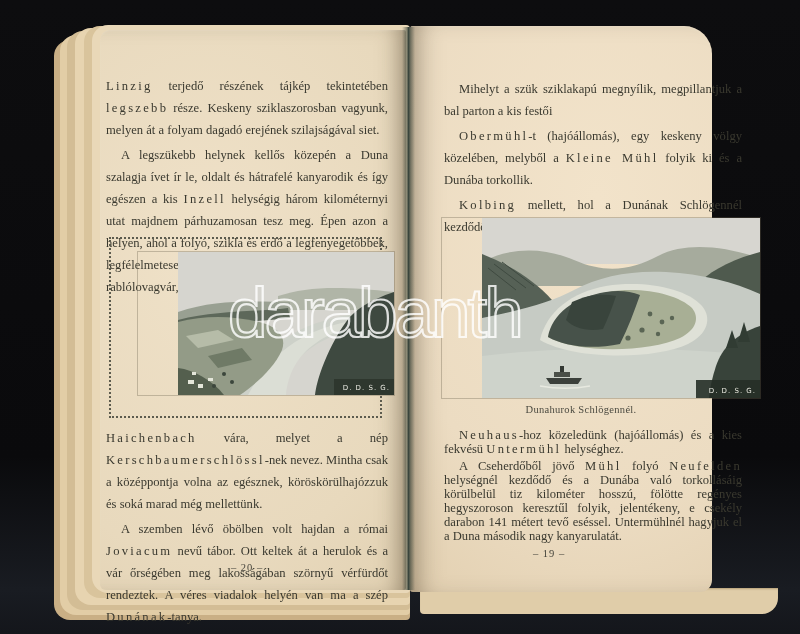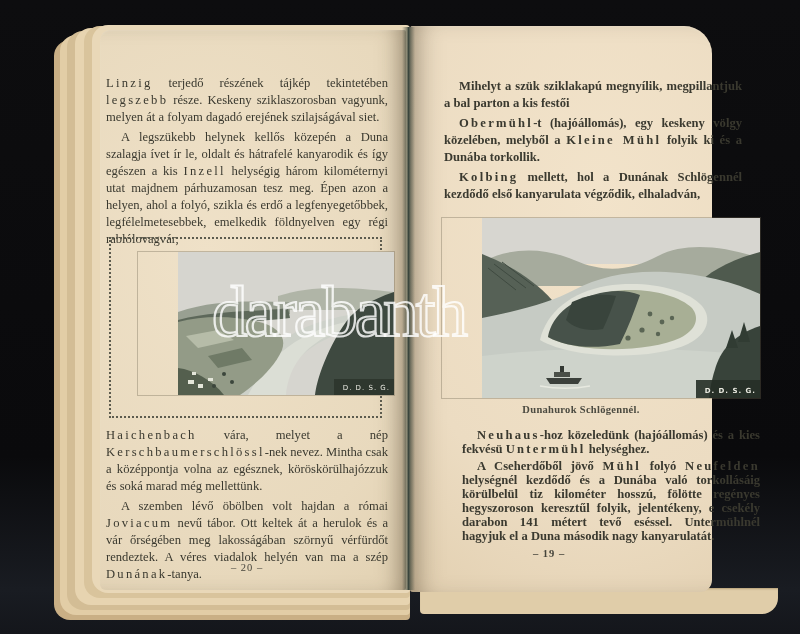--- a/index.html
+++ b/index.html
@@ -30,35 +30,34 @@
     left:100px;top:30px;width:306px;height:560px;
     border-radius:10px 2px 2px 6px;
     background:radial-gradient(130% 100% at 35% 40%, #efe1c8 0%, #e8d9bd 55%, #dccaa8 100%);
     box-shadow:inset -18px 0 22px -12px rgba(70,55,35,.5), inset 0 2px 3px -2px #f6ecd8;
   }
   .page-right{
     left:410px;top:26px;width:302px;height:566px;
     border-radius:3px 28px 12px 3px;
     background:radial-gradient(130% 100% at 62% 30%, #f2e3ca 0%, #ecdcc2 55%, #ddc9a7 100%);
     box-shadow:inset 20px 0 26px -14px rgba(70,55,35,.5), inset 0 2px 3px -2px #f8eeda;
-    font-weight:bold;
   }
   .gutter{position:absolute;left:402px;top:27px;width:13px;height:563px;z-index:5;
     background:linear-gradient(90deg, rgba(50,55,45,0) 0%, rgba(50,62,52,.55) 38%, #2e3b34 52%, rgba(50,62,52,.5) 66%, rgba(50,55,45,0) 100%);}
 
   
-  .col{position:absolute;font-size:12.6px;line-height:17px;color:#3a392f;
+  .col{position:absolute;font-size:12.6px;line-height:22px;color:#3a392f;
        text-align:justify;}
   .para{margin:0 0 3px 0;}
   .indent{text-indent:15px;}
   .sperr{letter-spacing:.18em;}
   .col-lt{left:6px;top:45px;width:282px;}
   .col-lb{left:6px;top:397px;width:282px;}
   .col-rt{left:34px;top:52px;width:298px;}
-  .col-rb{left:34px;top:402px;width:298px;line-height:14px;margin-left:18px;}
+  .col-rb{left:34px;top:402px;width:298px;line-height:14px;}
 
   .pagenum{position:absolute;width:100%;text-align:center;font-size:10.5px;
     color:#45443b;letter-spacing:1px;}
   .pn-left{top:532px;left:-6px;}
   .pn-right{top:522px;left:-12px;}
 
   
   .frame{position:absolute;left:9px;top:207px;width:269px;height:177px;
     border:2px dotted #5c5b4e;}
   .photo{position:absolute;box-shadow:0 0 0 1px rgba(110,100,80,.35);padding-left:40px;}
@@ -66,22 +65,22 @@
   .photo-right{left:32px;top:192px;width:278px;height:180px;}
   .photo svg{display:block;width:100%;height:100%;}
   .credit{position:absolute;right:4px;bottom:3px;
     font-family:"DejaVu Sans",sans-serif;font-size:7px;color:#e9e9e0;letter-spacing:1px;}
   .caption{position:absolute;text-align:center;font-size:10.5px;color:#4b4a40;
     letter-spacing:.3px;}
   .cap-left{left:0;right:0;top:163px;}
   .cap-right{left:32px;width:278px;top:378px;}
 
   
-  .watermark{position:absolute;left:212px;top:272px;z-index:50;pointer-events:none;
-    font-family:Liberation Serif, serif;font-size:71px;letter-spacing:-3px;
+  .watermark{position:absolute;left:228px;top:272px;z-index:50;pointer-events:none;
+    font-family:Liberation Sans, sans-serif;font-size:71px;letter-spacing:-3px;
     color:transparent;-webkit-text-stroke:2.2px rgba(255,255,255,.82);}
 </style>
 </head>
 <body>
 
 <div class="scene">
 
   <div class="stack s1"></div>
   <div class="stack s2"></div>
   <div class="stack s3"></div>

